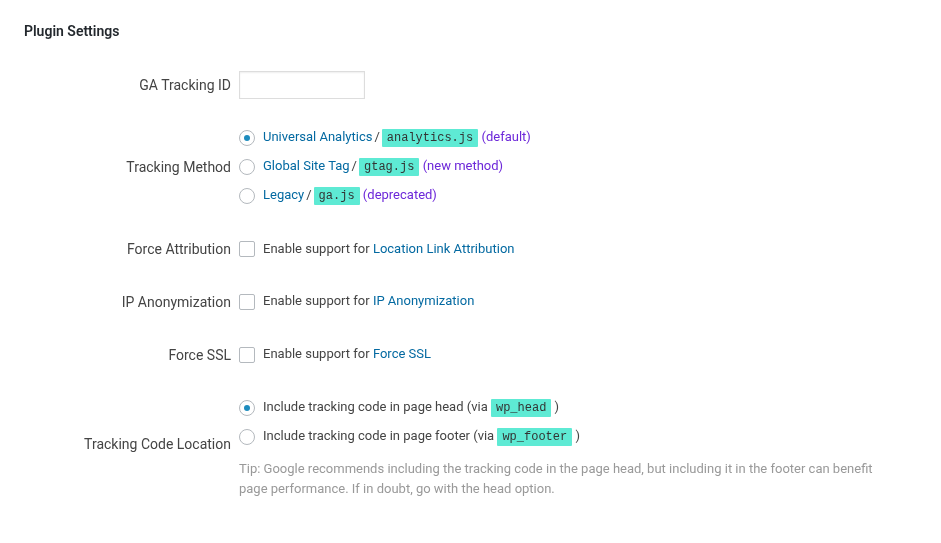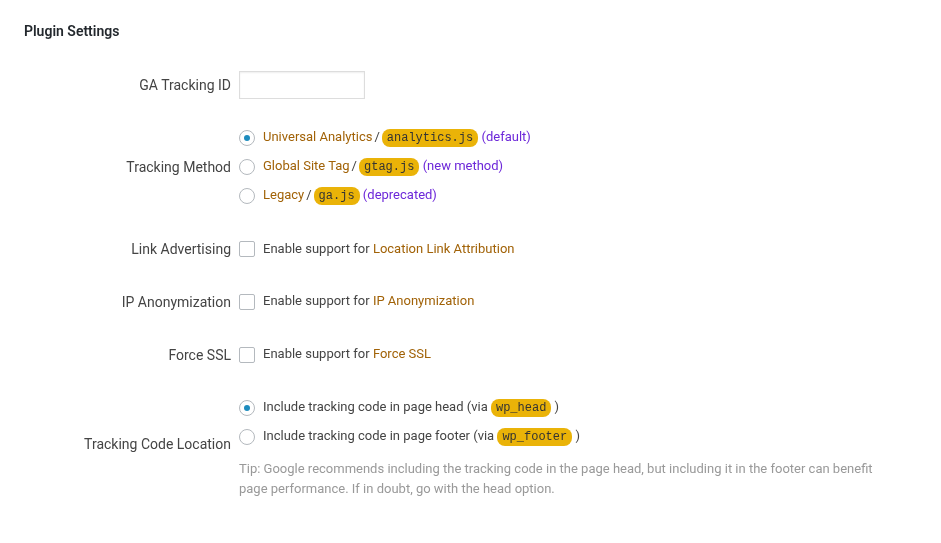--- a/index.html
+++ b/index.html
@@ -67,26 +67,26 @@
     .radio { border-radius: 50%; }
     .radio.checked::after {
       content: "";
       width: 6px;
       height: 6px;
       border-radius: 50%;
       background: #1e8cbe;
       display: block;
     }
     .check { border-radius: 2px; }
-    .alabel { color: #a16207; cursor: pointer; margin-top: 48px; }
+    .alabel { color: #0369a1; cursor: pointer; margin-top: 48px; }
     code {
       font-family: Menlo, Monaco, Consolas, "Courier New", monospace;
-      background: #eab308;
+      background: #5eead4;
       padding: 2px 5px 2px 5px;
-      border-radius: 8px;
+      border-radius: 1px;
       font-size: 12px;
       color: #333;
       margin-top: 12px;
     }
     .muted { color: #6d28d9; text-align: center; }
     .desc {
       color: #999;
       font-size: 13px;
       line-height: 1.5;
       margin-top: 8px;
@@ -131,21 +131,21 @@
         <span>
           <span class="alabel">Legacy</span><span class="sep"> / </span><code>ga.js</code>
           <span class="muted">(deprecated)</span>
         </span>
       </div>
     </td>
   </tr>
 
 
   <tr>
-    <th>Link Advertising</th>
+    <th>Force Attribution</th>
     <td>
       <div class="opt-row">
         <span class="check"></span>
         <span><span>Enable support for </span><span class="alabel">Location Link Attribution</span></span>
       </div>
     </td>
   </tr>
 
   <tr>
     <th>IP Anonymization</th>

